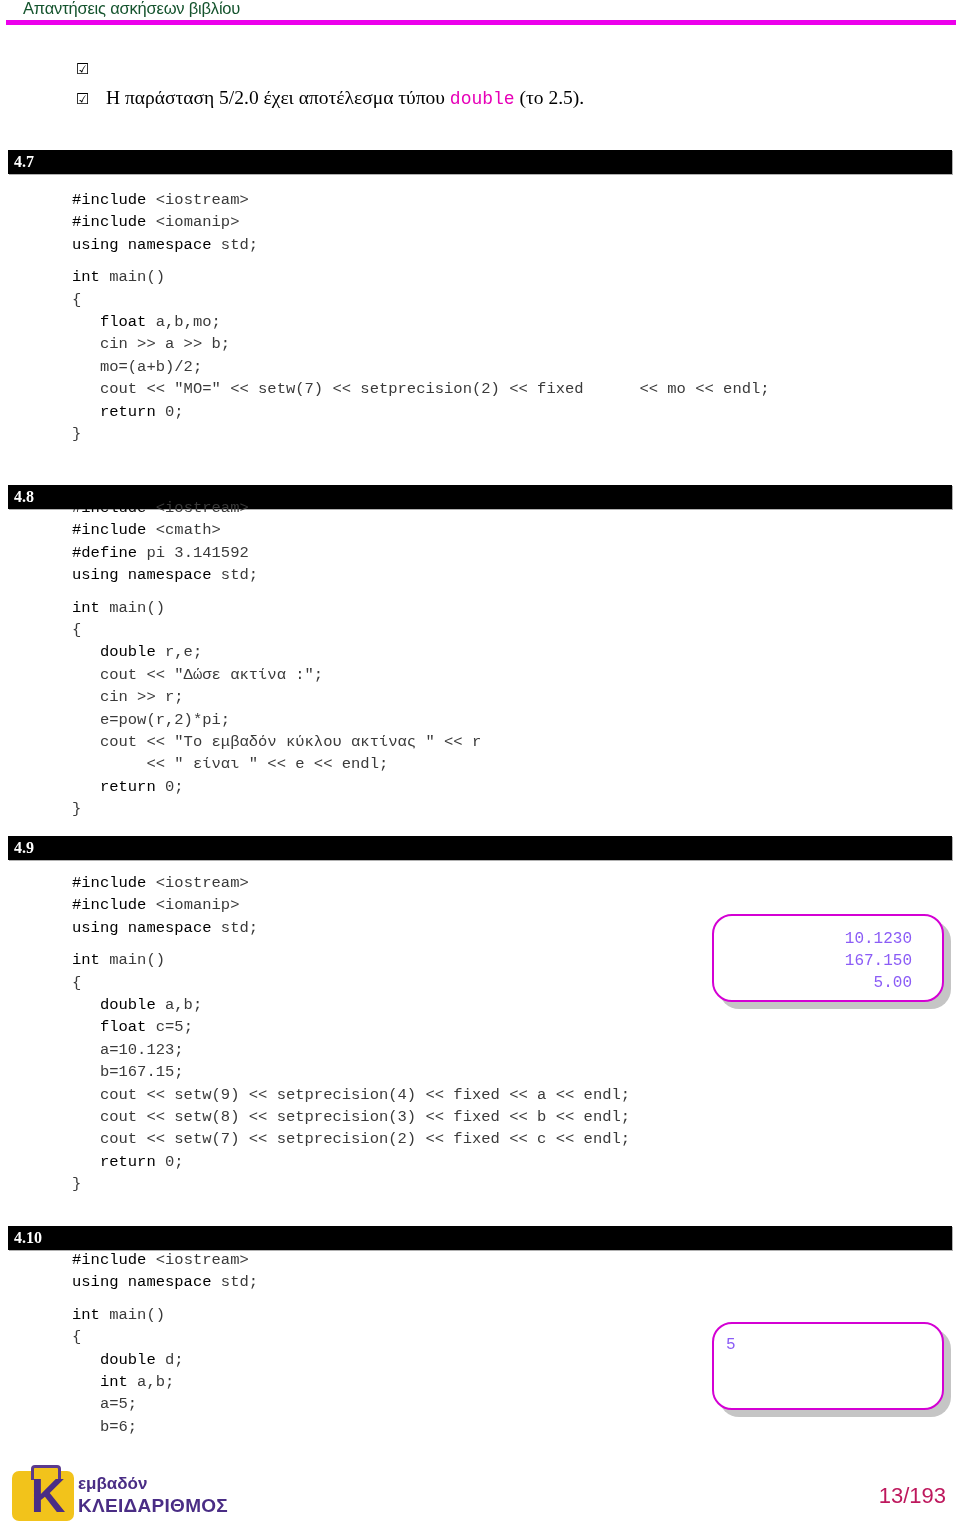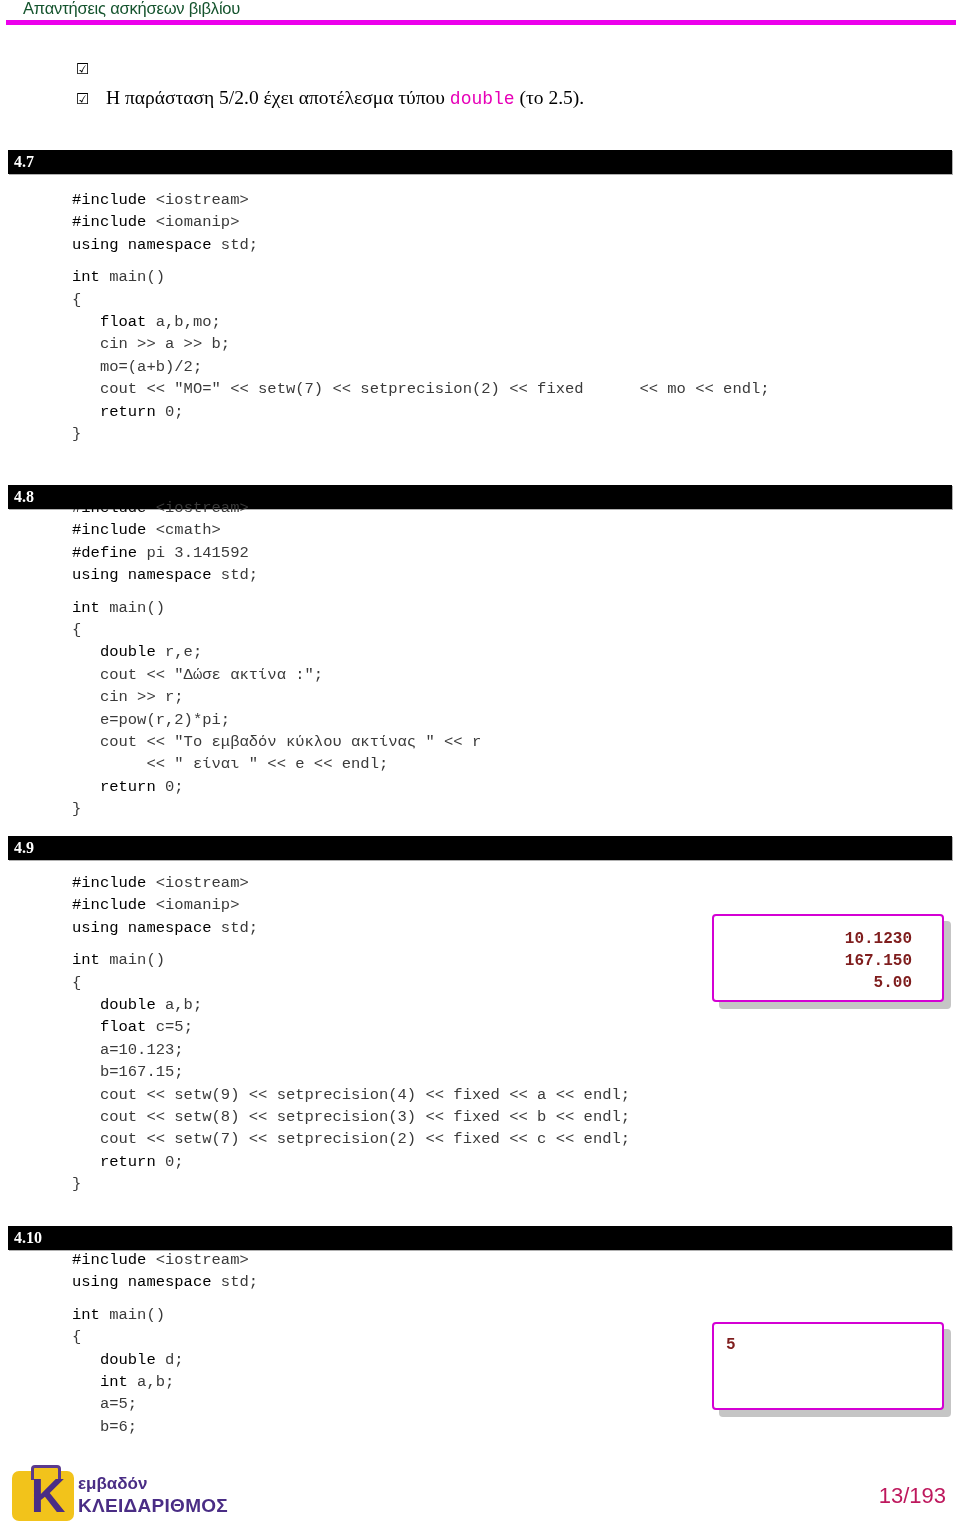--- a/index.html
+++ b/index.html
@@ -107,26 +107,26 @@
   .code-block .b {
     font-weight: normal;
     color: #000000;
   }
 
   
   .output-box {
     position: absolute;
     background: #ffffff;
     border: 2.5px solid #d400d4;
-    border-radius: 4px;
+    border-radius: 20px;
     box-shadow: 7px 7px 0 rgba(150,150,150,0.55);
     font-family: "Liberation Mono", "DejaVu Sans Mono", monospace;
     font-size: 16px;
-    font-weight: bold;
-    color: #7f1d1d;
+    font-weight: normal;
+    color: #8b5cf6;
     box-sizing: border-box;
   }
   .output-box .out-lines {
     white-space: pre;
     line-height: 22px;
   }
   #output-box-49 {
     left: 712px;
     top: 914px;
     width: 232px;

